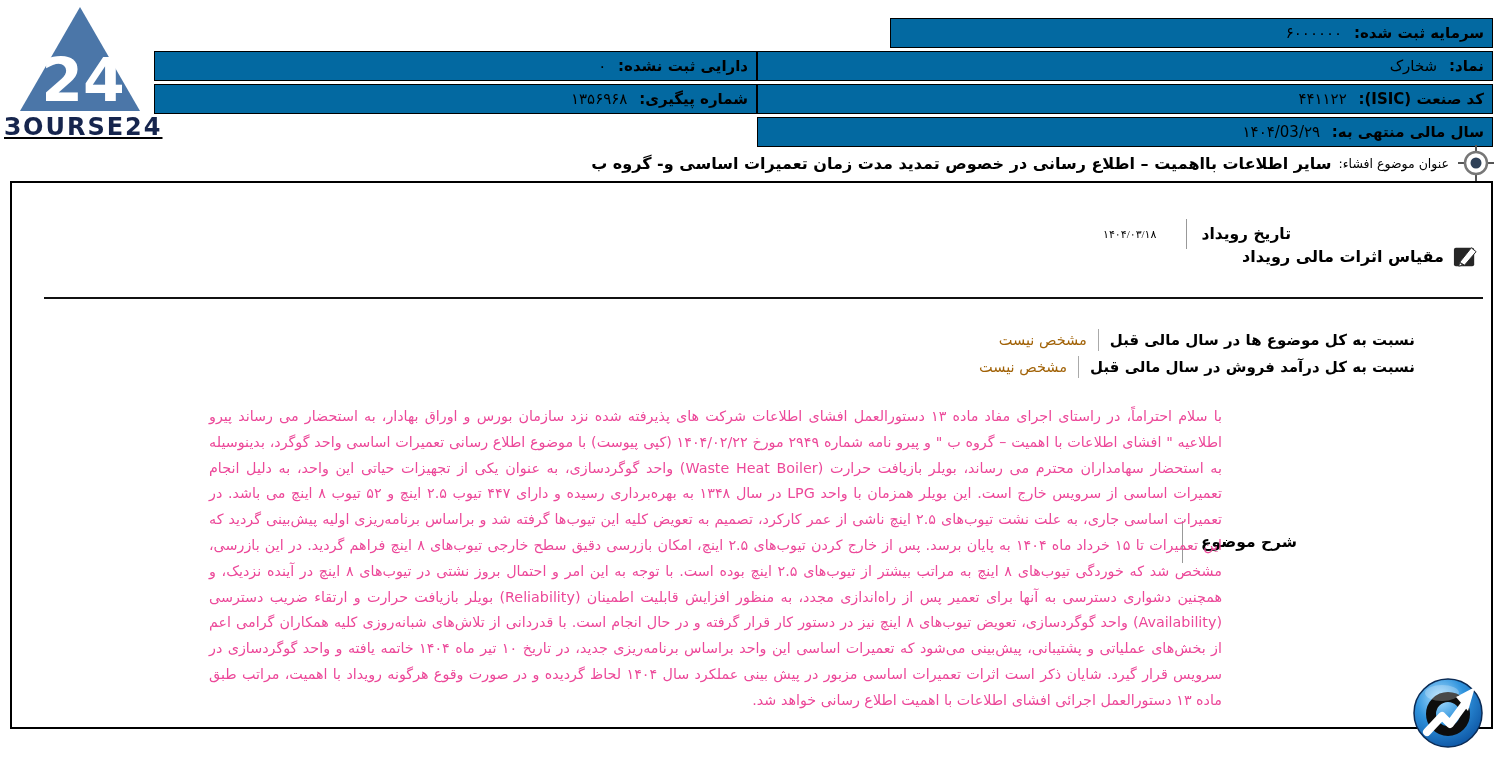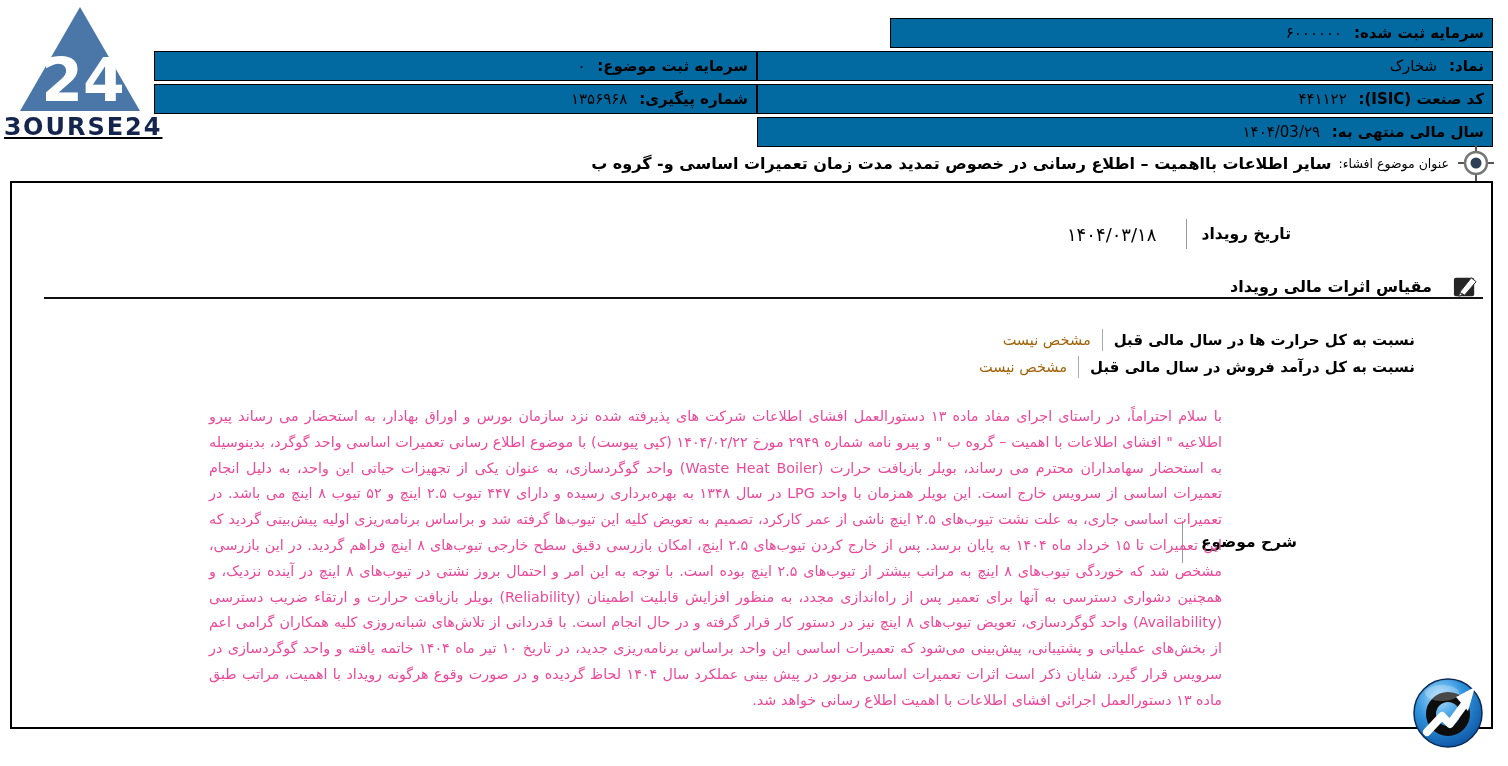--- a/index.html
+++ b/index.html
@@ -29,23 +29,23 @@
 
   
   #box{position:absolute;left:10px;top:181px;width:1479px;height:544px;border:2px solid #000;background:#fff;}
 
   .flexrow{position:absolute;display:flex;direction:rtl;align-items:center;}
   .vdiv{width:1px;background:#999;align-self:center;}
 
   #date-row{top:36px;right:200px;}
   #date-row .lbl{font-size:15.5px;font-weight:bold;}
   #date-row .vdiv{height:30px;margin:0 14px;}
-  #date-row .val{font-size:18px;padding-left:10px;padding-right:16px;}
+  #date-row .val{font-size:11px;padding-left:10px;padding-right:16px;font-family:Liberation Serif, serif;}
 
-  #scale-row{top:90px;right:12px;gap:20px;}
+  #scale-row{top:60px;right:12px;gap:8px;}
   #scale-row .lbl{font-size:16px;font-weight:bold;}
 
   #hr{position:absolute;left:32px;right:8px;top:114px;border-top:2px solid #111;}
 
   .ratio-row{right:76px;}
   .ratio-row .lbl{font-size:15px;font-weight:bold;}
   .ratio-row .vdiv{height:22px;margin:0 11px;background:#aaa;}
   .ratio-row .val{font-size:14.5px;color:#a16207;padding-left:6px;}
   #ratio-1{top:146px;}
   #ratio-2{top:173px;}
@@ -79,21 +79,21 @@
         <b>سرمایه ثبت شده:</b>
         <span class="val">۶۰۰۰۰۰۰</span>
       </div>
     </div>
     <div class="trow">
       <div class="tcell rcell">
         <b>نماد:</b>
         <span class="val">شخارک</span>
       </div>
       <div class="tcell lcell">
-        <b>سرمایه ثبت موضوع:</b>
+        <b>دارایی ثبت نشده:</b>
         <span class="val">۰</span>
       </div>
     </div>
     <div class="trow">
       <div class="tcell rcell">
         <b>کد صنعت (ISIC):</b>
         <span class="val">۴۴۱۱۲۲</span>
       </div>
       <div class="tcell lcell">
         <b>شماره پیگیری:</b>
@@ -134,21 +134,21 @@
         <rect x="2" y="5" width="21" height="19" rx="2" fill="#262626"></rect>
         <path d="M8 20 L20 5 L25 9 L13 23 Z" fill="#ffffff" stroke="#262626" stroke-width="1"></path>
         <path d="M8 20 L7 24 L11 23 Z" fill="#ffffff" stroke="#262626" stroke-width="1"></path>
       </svg>
       <span class="lbl">مقیاس اثرات مالی رویداد</span>
     </div>
 
     <div id="hr"></div>
 
     <div id="ratio-1" class="flexrow ratio-row">
-      <span class="lbl">نسبت به کل حرارت ها در سال مالی قبل</span>
+      <span class="lbl">نسبت به کل موضوع ها در سال مالی قبل</span>
       <span class="vdiv"></span>
       <span class="val">مشخص نیست</span>
     </div>
 
     <div id="ratio-2" class="flexrow ratio-row">
       <span class="lbl">نسبت به کل درآمد فروش در سال مالی قبل</span>
       <span class="vdiv"></span>
       <span class="val">مشخص نیست</span>
     </div>
 

